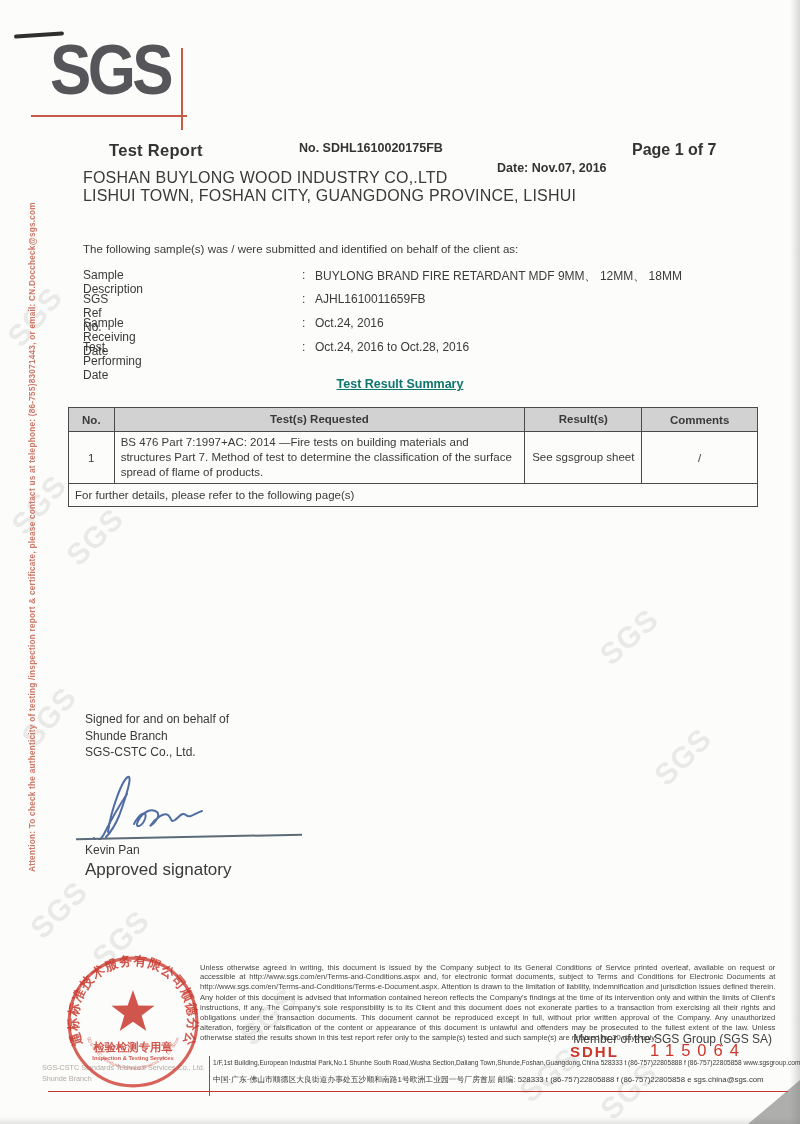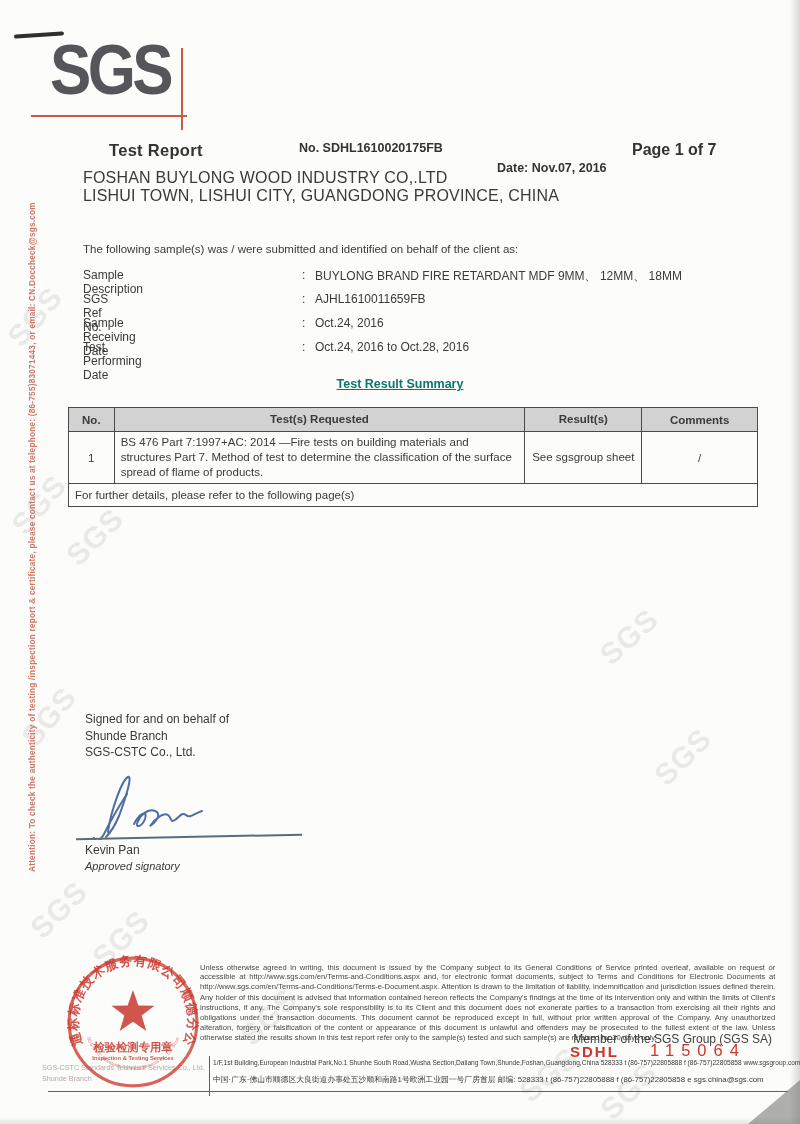--- a/index.html
+++ b/index.html
@@ -41,21 +41,21 @@
   .cell-no{width:40px;text-align:center;}
   .cell-test{width:420px;text-align:left;padding:3px 6px;line-height:15px;}
   .cell-res{width:114px;text-align:center;line-height:17px;}
   .cell-com{width:112px;text-align:center;}
   .tbl .note{padding:3px 6px;height:16px;}
   
   .signed{left:85px;top:711px;font-size:12px;line-height:16.5px;color:#3a3a3a;}
   .sig-svg{left:78px;top:768px;}
   .sig-line{left:76px;top:836px;width:226px;height:1.5px;background:#5c6b78;transform:rotate(-1.2deg);}
   .sig-name{left:85px;top:843px;font-size:12px;color:#3a3a3a;}
-  .sig-role{left:85px;top:860px;font-size:11px;color:#3a3a3a;font-style:italic;}
+  .sig-role{left:85px;top:860px;font-size:17px;color:#3a3a3a;}
   
   .sidenote{left:28px;top:872px;transform:rotate(-90deg) scale(.82);transform-origin:0 0;width:960px;font-size:10px;letter-spacing:.3px;color:#c4604f;white-space:nowrap;font-weight:bold;opacity:.85;}
   
   .wm{font-size:30px;font-weight:bold;color:rgba(140,140,140,.17);letter-spacing:1px;}
   
   .disc{left:200px;top:962px;width:757px;font-size:10px;line-height:1.32;text-align:justify;color:#474747;transform:scale(.76);transform-origin:0 0;}
   .code{top:1040px;color:#cc372b;}
   .code-prefix{left:570px;font-size:15px;font-weight:bold;letter-spacing:2px;top:1043px;}
   .code-num{left:650px;font-size:16.5px;letter-spacing:7px;top:1041px;}
   .addr{left:213px;white-space:nowrap;color:#3a3a3a;transform-origin:0 0;}
@@ -93,21 +93,21 @@
   <div class="abs reg-h"></div>
   <div class="abs reg-v"></div>
 
   <div class="abs hdr hdr-title">Test Report</div>
   <div class="abs hdr hdr-no">No. SDHL1610020175FB</div>
   <div class="abs hdr hdr-date">Date: Nov.07, 2016</div>
   <div class="abs hdr hdr-page">Page 1 of 7</div>
 
   <div class="abs client">
     <div>FOSHAN BUYLONG WOOD INDUSTRY CO,.LTD</div>
-    <div>LISHUI TOWN, LISHUI CITY, GUANGDONG PROVINCE, CHINA</div>
+    <div>LISHUI TOWN, FOSHAN CITY, GUANGDONG PROVINCE, LISHUI</div>
   </div>
 
   <div class="abs intro">The following sample(s) was / were submitted and identified on behalf of the client as:</div>
 
   <div class="abs fields">
     <div class="frow">
       <span class="flabel">Sample Description</span>
       <span class="fcolon">:</span>
       <span class="fvalue">BUYLONG BRAND FIRE RETARDANT MDF 9MM、 12MM、 18MM</span>
     </div>

